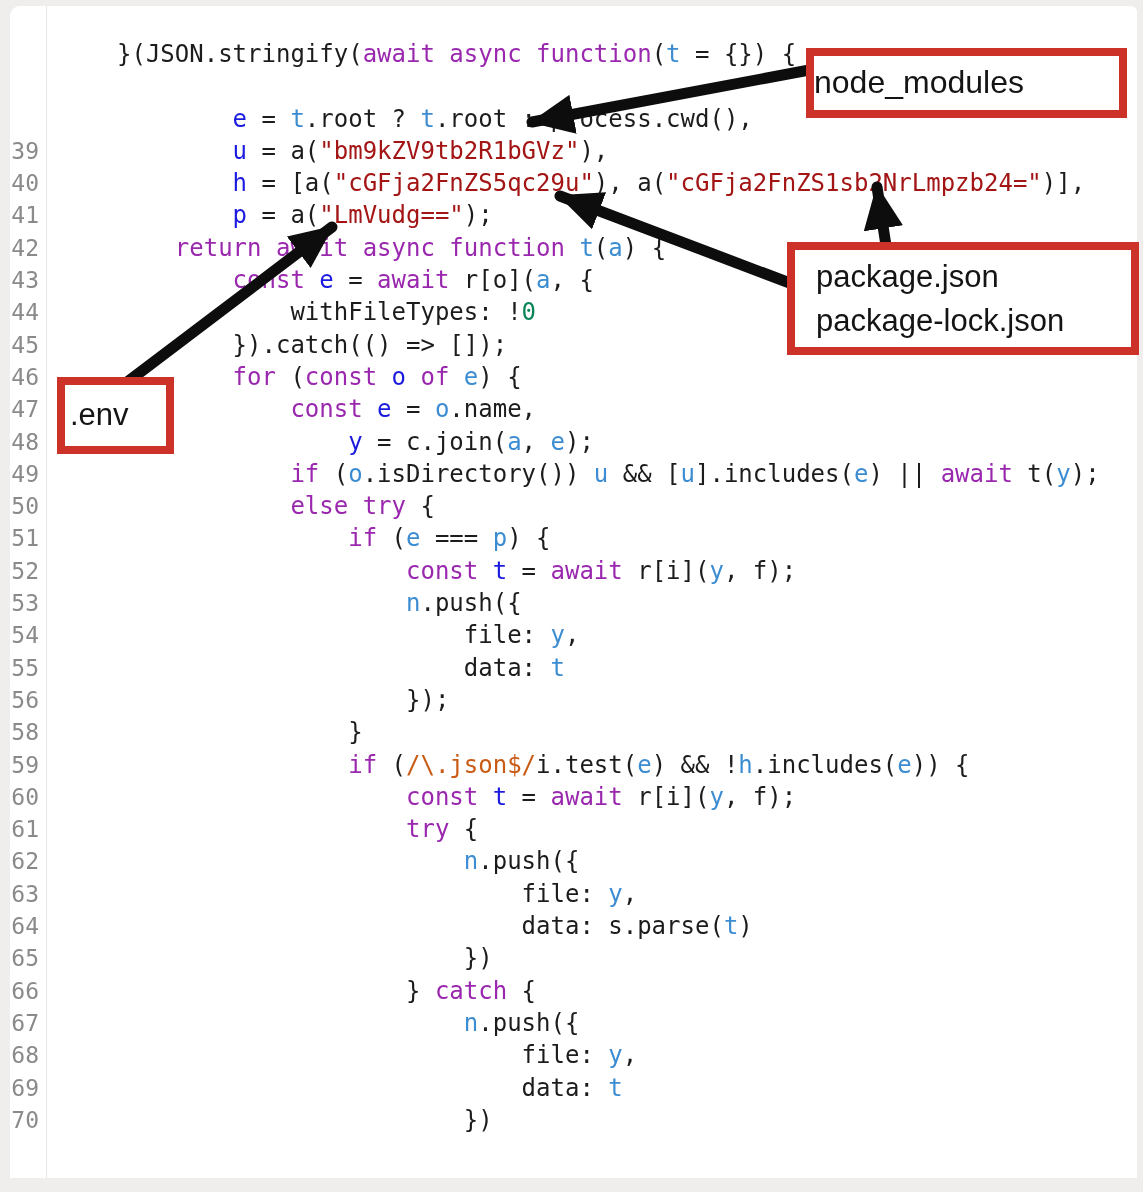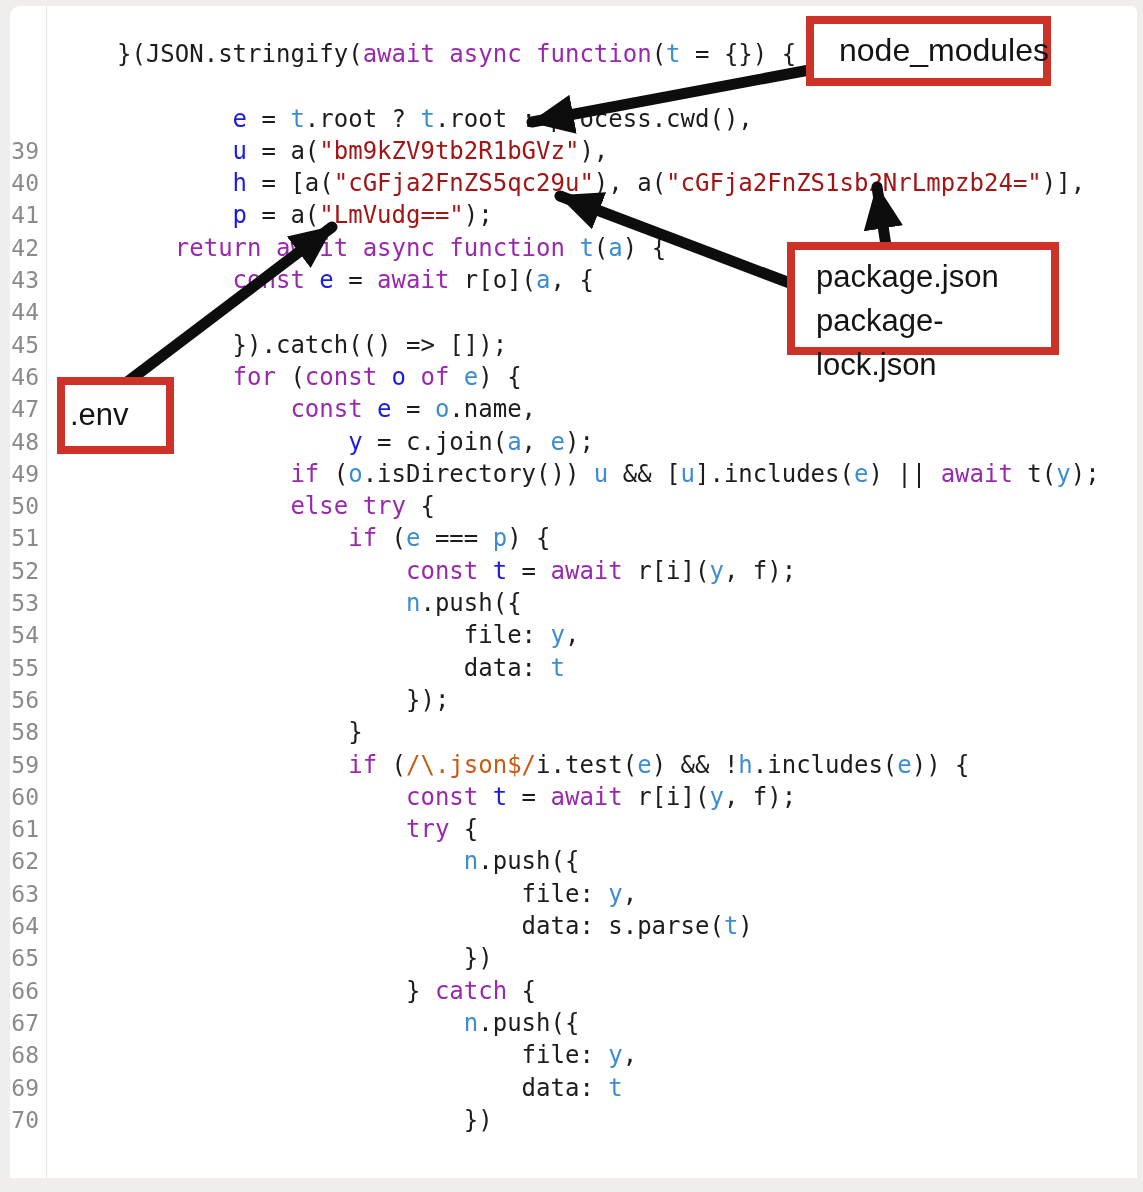--- a/index.html
+++ b/index.html
@@ -71,29 +71,28 @@
   .abox {
     position: absolute;
     z-index: 3;
     background: #ffffff;
     border: 8px solid var(--box-red, #cd3228);
     box-sizing: border-box;
     color: #141414;
     font-family: "Liberation Sans", sans-serif;
   }
   #box-node {
-    left: 806px; top: 16px;
-    width: 245px; height: 70px;
+    left: 806px; top: 48px;
+    width: 321px; height: 70px;
     font-size: 32px;
     line-height: 52px;
-    padding-left: 25px;
   }
   #box-pkg {
     left: 787px; top: 242px;
-    width: 272px; height: 113px;
+    width: 352px; height: 113px;
     font-size: 31px;
     padding: 5px 0 0 21px;
   }
   #box-pkg .pkg-line { line-height: 44px; }
   #box-env {
     left: 57px; top: 377px;
     width: 117px; height: 77px;
     font-size: 31px;
     line-height: 59px;
     padding-left: 5px;
@@ -131,20 +130,21 @@
       <div class="line">
         <span class="ln">42</span>
         <span class="codeln"><span class="t-d">    </span><span class="t-k">return</span><span class="t-d"> </span><span class="t-k">await</span><span class="t-d"> </span><span class="t-k">async</span><span class="t-d"> </span><span class="t-k">function</span><span class="t-d"> </span><span class="t-r">t</span><span class="t-d">(</span><span class="t-r">a</span><span class="t-d">) {</span></span>
       </div>
       <div class="line">
         <span class="ln">43</span>
         <span class="codeln"><span class="t-d">        </span><span class="t-k">const</span><span class="t-d"> </span><span class="t-b">e</span><span class="t-d"> = </span><span class="t-k">await</span><span class="t-d"> r[o](</span><span class="t-r">a</span><span class="t-d">, {</span></span>
       </div>
       <div class="line">
         <span class="ln">44</span>
+        <span class="codeln"><span class="t-d">            withFileTypes: !</span><span class="t-n">0</span></span>
       </div>
       <div class="line">
         <span class="ln">45</span>
         <span class="codeln"><span class="t-d">        }).catch(() =&gt; []);</span></span>
       </div>
       <div class="line">
         <span class="ln">46</span>
         <span class="codeln"><span class="t-d">        </span><span class="t-k">for</span><span class="t-d"> (</span><span class="t-k">const</span><span class="t-d"> </span><span class="t-b">o</span><span class="t-d"> </span><span class="t-k">of</span><span class="t-d"> </span><span class="t-r">e</span><span class="t-d">) {</span></span>
       </div>
       <div class="line">

